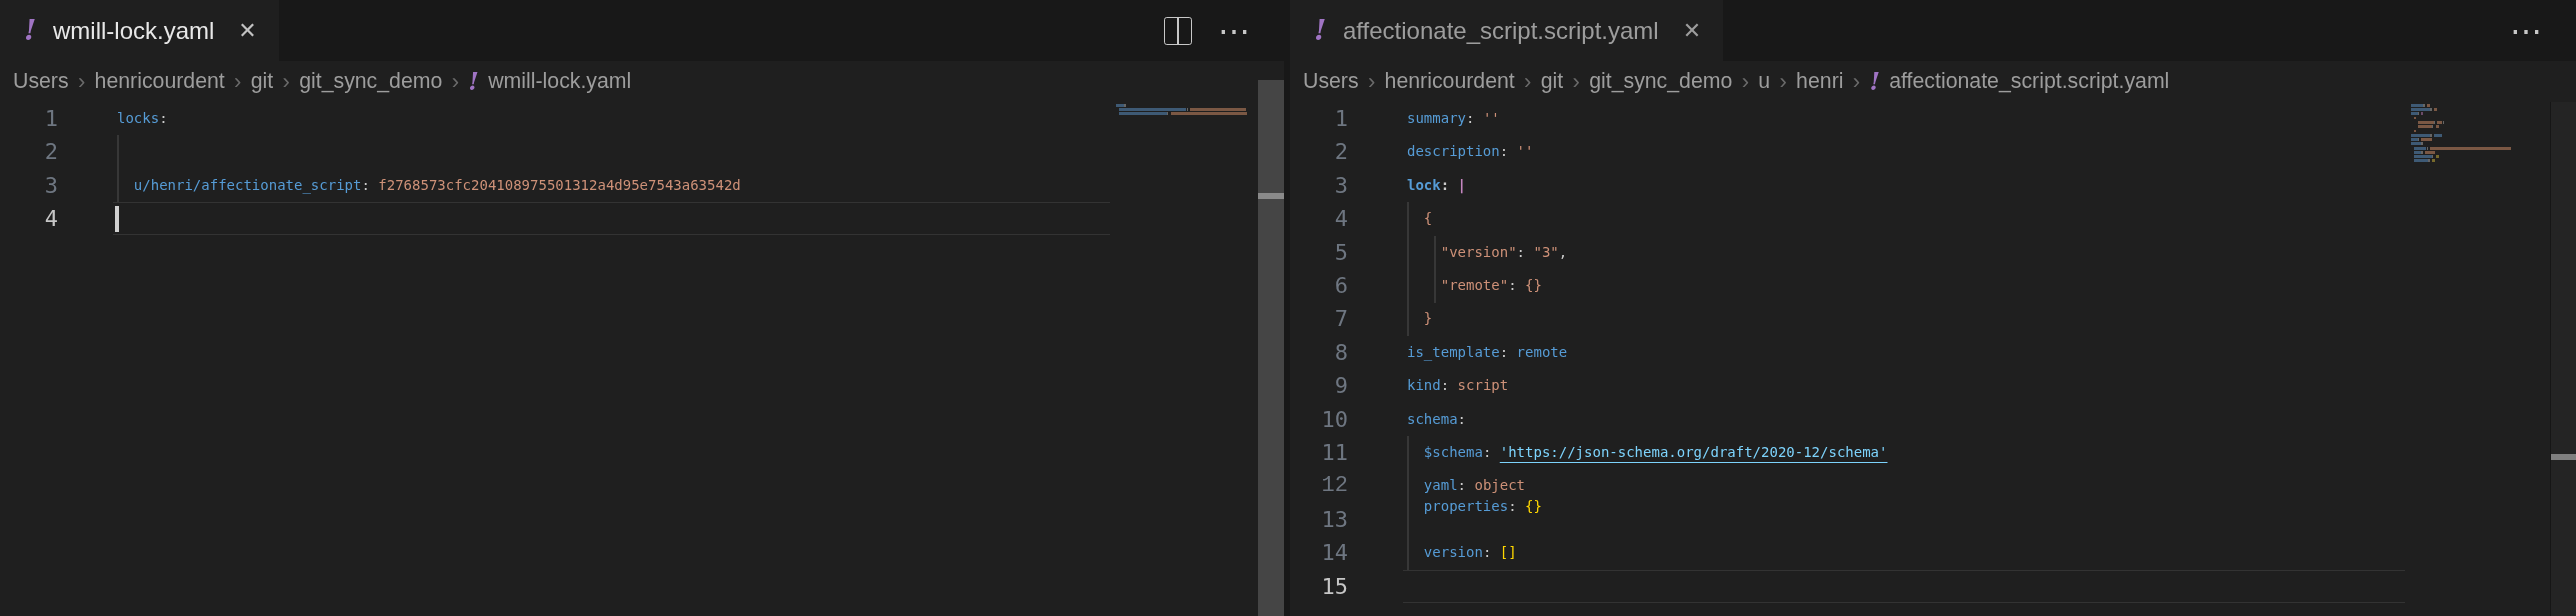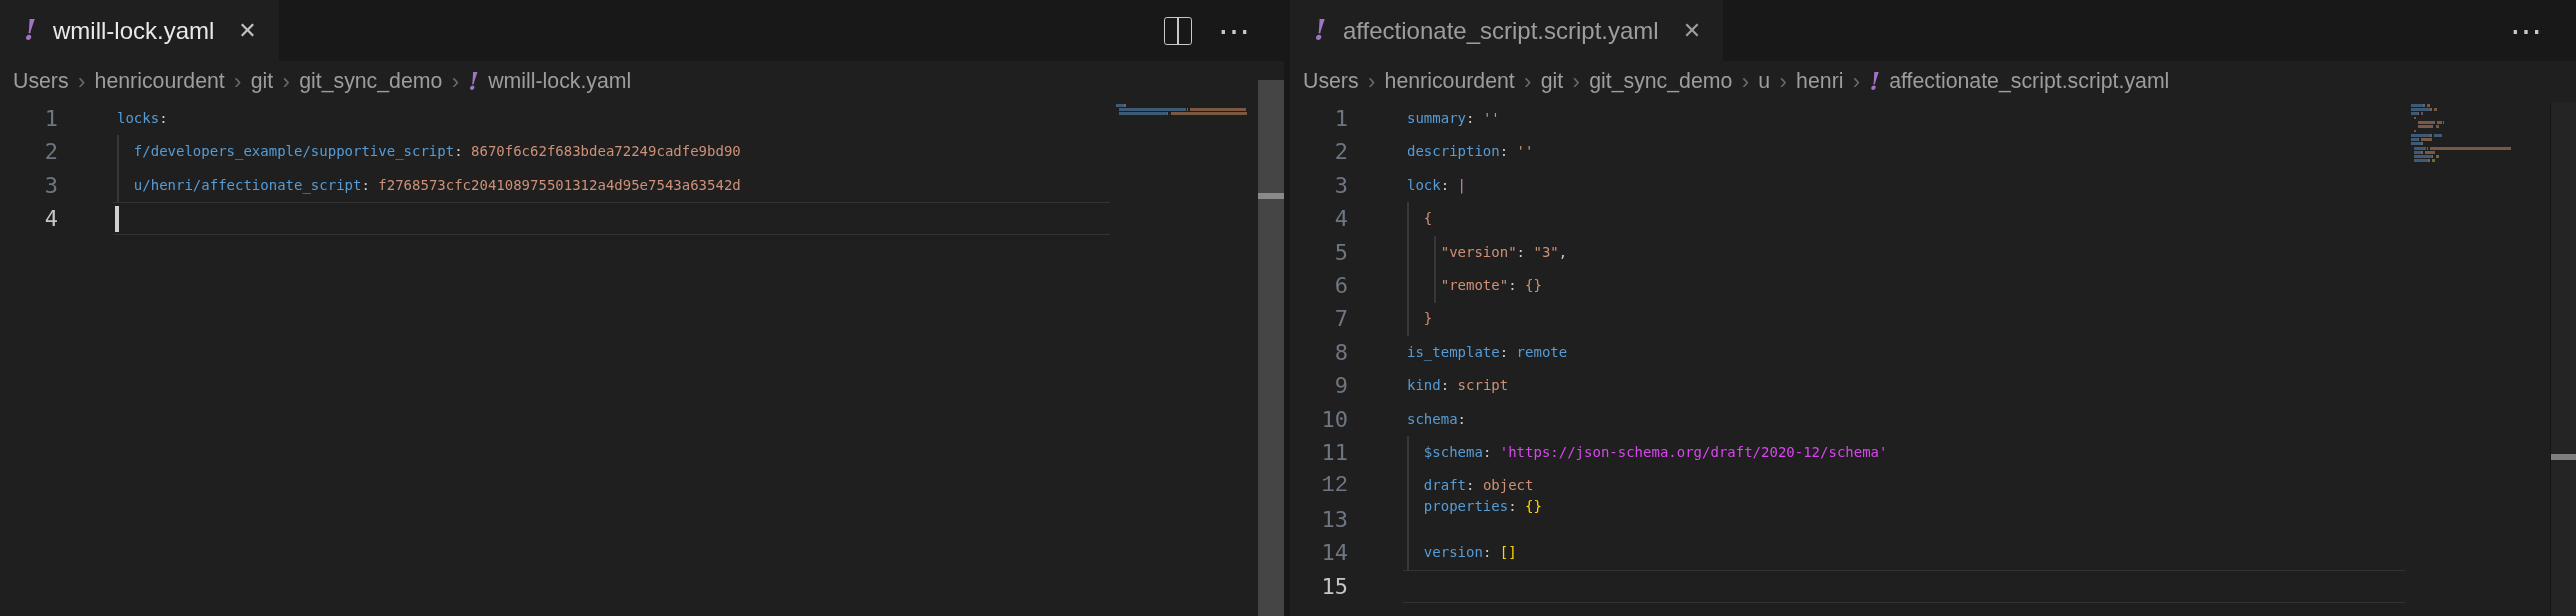--- a/index.html
+++ b/index.html
@@ -46,21 +46,21 @@
   .line-number.active { color:#c6c6c6; }
   .code-clip { position:absolute; left:117px; top:0; bottom:0; overflow:hidden; }
   .code-line { position:absolute; left:0; height:33px; line-height:33px; white-space:pre;
                font-family:"DejaVu Sans Mono", monospace; font-size:14px; color:#cccccc;text-align:center; }
   .tk-key  { color:#569cd6; }
   .tk-str  { color:#ce9178; }
   .tk-pun  { color:#cccccc; }
   .tk-kw   { color:#569cd6; }
   .tk-pipe { color:#c586c0; }
   .tk-gold { color:#ffd700; }
-  .tk-link { color:#d946ef; text-underline-offset:4.6px; }
+  .tk-link { color:#7dd3fc; text-decoration:underline; text-underline-offset:4.6px; }
   .current-line { position:absolute; border-top:1.9px solid #333333; border-bottom:1.9px solid #333333;
                   height:33px; }
   .cursor { position:absolute; width:3.7px; height:26px; background:#d0d0d0; }
   .indent-guide { position:absolute; width:1.9px; background:#373737; }
 
   
   .minimap { position:absolute; top:0; bottom:0; overflow:hidden; }
   .mm-row { position:absolute; height:2.8px; }
   .mm-seg { position:absolute; top:0; height:2.8px; }
   .scrollbar { position:absolute; }
@@ -105,21 +105,20 @@
     <div class="editor">
       <div class="current-line" style="top: 100px; left: 113px; width: 997px;"></div>
       <div class="gutter">
           <div class="line-number" style="top: 0px;">1</div>
           <div class="line-number" style="top: 33px;">2</div>
           <div class="line-number" style="top: 67px;">3</div>
           <div class="line-number active" style="top: 100px;">4</div>
         </div>
       <div class="code-clip" style="width:993px;">
           <div class="code-line" style="top: 0px;"><span class="tk-key">locks</span><span class="tk-pun">:</span></div>
-          <div class="code-line" style="top: 33px;"><span>  </span><span class="tk-key">f/developers_example/supportive_script</span><span class="tk-pun">:</span><span> </span><span class="tk-str">8670f6c62f683bdea72249cadfe9bd90</span></div>
           <div class="code-line" style="top: 67px;"><span>  </span><span class="tk-key">u/henri/affectionate_script</span><span class="tk-pun">:</span><span> </span><span class="tk-str">f2768573cfc204108975501312a4d95e7543a63542d</span></div>
           <div class="code-line" style="top: 100px;"></div>
         </div>
       <div class="minimap" style="left:1110px; width:148px;">
           <div class="mm-row" style="top: 1.9px; left: 5.6px; width: 100%;">
             <div class="mm-seg" style="left: 0px; width: 8.8px; background: rgb(62, 90, 117);"></div>
             <div class="mm-seg" style="left: 8.8px; width: 1.9px; background: rgb(102, 102, 102);"></div>
           </div>
           <div class="mm-row" style="top: 6.1px; left: 5.6px; width: 100%;">
             <div class="mm-seg" style="left: 3.5px; width: 67px; background: rgb(62, 90, 117);"></div>
@@ -187,30 +186,30 @@
           <div class="line-number" style="top: 301px;">10</div>
           <div class="line-number" style="top: 334px;">11</div>
           <div class="line-number" style="top: 367px; font-family: Liberation Mono, monospace;">12</div>
           <div class="line-number" style="top: 401px;">13</div>
           <div class="line-number" style="top: 434px;">14</div>
           <div class="line-number active" style="top: 468px;">15</div>
         </div>
       <div class="code-clip" style="width:998px;">
           <div class="code-line" style="top: 0px;"><span class="tk-key">summary</span><span class="tk-pun">:</span><span> </span><span class="tk-str">''</span></div>
           <div class="code-line" style="top: 33px;"><span class="tk-key">description</span><span class="tk-pun">:</span><span> </span><span class="tk-str">''</span></div>
-          <div class="code-line" style="top: 67px;"><span class="tk-key">lock</span><span class="tk-pun">:</span><span> </span><span class="tk-pipe">|</span></div>
+          <div class="code-line" style="top: 67px; font-weight: bold;"><span class="tk-key">lock</span><span class="tk-pun">:</span><span> </span><span class="tk-pipe">|</span></div>
           <div class="code-line" style="top: 100px;"><span>  </span><span class="tk-str">{</span></div>
           <div class="code-line" style="top: 134px;"><span>    </span><span class="tk-str">"version"</span><span class="tk-pun">:</span><span> </span><span class="tk-str">"3"</span><span class="tk-pun">,</span></div>
           <div class="code-line" style="top: 167px;"><span>    </span><span class="tk-str">"remote"</span><span class="tk-pun">:</span><span> </span><span class="tk-str">{}</span></div>
           <div class="code-line" style="top: 200px;"><span>  </span><span class="tk-str">}</span></div>
           <div class="code-line" style="top: 234px;"><span class="tk-key">is_template</span><span class="tk-pun">:</span><span> </span><span class="tk-kw">remote</span></div>
           <div class="code-line" style="top: 267px;"><span class="tk-key">kind</span><span class="tk-pun">:</span><span> </span><span class="tk-str">script</span></div>
           <div class="code-line" style="top: 301px;"><span class="tk-key">schema</span><span class="tk-pun">:</span></div>
           <div class="code-line" style="top: 334px;"><span>  </span><span class="tk-key">$schema</span><span class="tk-pun">:</span><span> </span><span class="tk-link">'https://json-schema.org/draft/2020-12/schema'</span></div>
-          <div class="code-line" style="top: 367px;"><span>  </span><span class="tk-key">draft</span><span class="tk-pun">:</span><span> </span><span class="tk-str">object</span></div>
+          <div class="code-line" style="top: 367px;"><span>  </span><span class="tk-key">yaml</span><span class="tk-pun">:</span><span> </span><span class="tk-str">object</span></div>
           <div class="code-line" style="top: 388px;"><span>  </span><span class="tk-key">properties</span><span class="tk-pun">:</span><span> </span><span class="tk-gold">{}</span></div>
           <div class="code-line" style="top: 434px;"><span>  </span><span class="tk-key">version</span><span class="tk-pun">:</span><span> </span><span class="tk-gold">[]</span></div>
           <div class="code-line" style="top: 468px;"></div>
         </div>
       <div class="minimap" style="left:1115px; width:145px;">
           <div class="mm-row" style="top: 1.9px; left: 5.6px; width: 100%;">
             <div class="mm-seg" style="left: 0px; width: 12.3px; background: rgb(62, 90, 117);"></div>
             <div class="mm-seg" style="left: 12.3px; width: 1.9px; background: rgb(102, 102, 102);"></div>
             <div class="mm-seg" style="left: 16px; width: 3.5px; background: rgb(123, 88, 68);"></div>
           </div>

